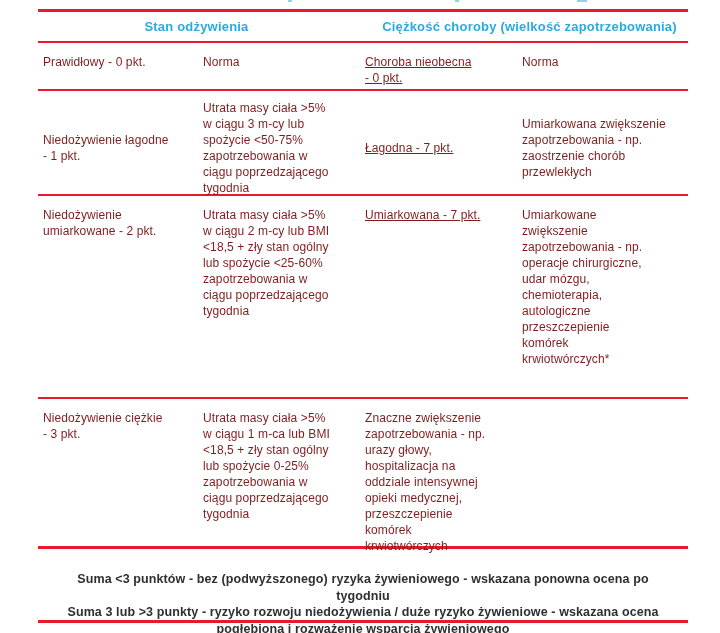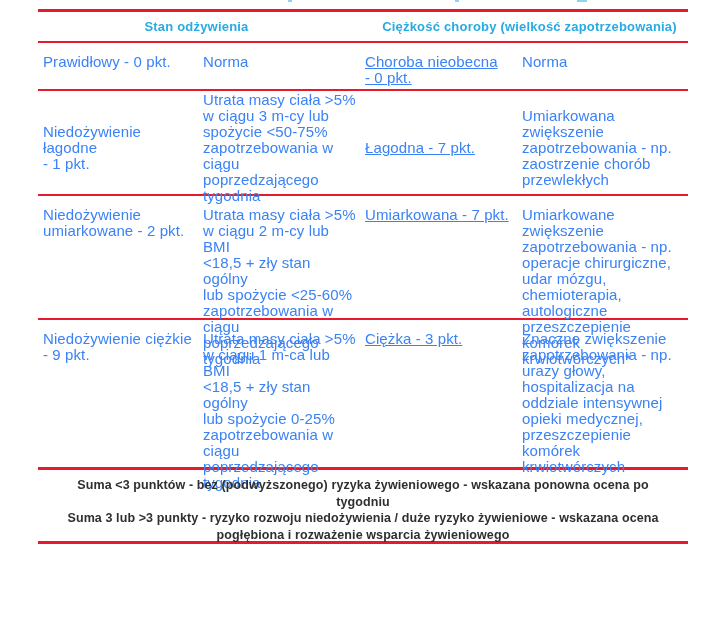--- a/index.html
+++ b/index.html
@@ -31,39 +31,39 @@
     width: 325px;
     display: flex; align-items: center; justify-content: center;
     color: #29abe2;
     font-size: 13px;
     font-weight: 700;
     letter-spacing: 0.2px;
   }
   .trow { display: flex; }
   .trow.r1 { height: 46px; }
   .trow.r2 { height: 103px; align-items: center; }
-  .trow.r3 { height: 122px; }
+  .trow.r3 { height: 201px; }
   .trow.r4 { height: 147px; }
   .cell {
     box-sizing: border-box;
     padding-top: 11px;
-    color: #3b82f6;
-    font-size: 15px;
+    color: #7f1d1d;
+    font-size: 12px;
     line-height: 16px;
     white-space: pre-line;
     letter-spacing: 0.1px;
   }
   .c1 { width: 165px; padding-left: 5px; padding-right: 6px; }
   .c2 { width: 162px; padding-right: 6px; }
   .c3 { width: 157px; padding-right: 6px; text-decoration: underline; }
   .c4 { width: 166px; padding-right: 2px; }
   .tfoot {
     height: 71px;
     box-sizing: border-box;
-    padding-top: 7px;
+    padding-top: 22px;
     text-align: center;
     color: #2e2f30;
     font-size: 12.5px;
     line-height: 16.5px;
     font-weight: 700;
     white-space: pre-line;
     letter-spacing: 0.1px;
   }
 </style>
 </head>
@@ -132,29 +132,28 @@
 autologiczne
 przeszczepienie
 komórek
 krwiotwórczych*</div>
   </div>
 
   <div class="rule thin"></div>
 
   <div class="trow r4">
     <div class="cell c1">Niedożywienie ciężkie
-- 9 pkt.</div>
+- 3 pkt.</div>
     <div class="cell c2">Utrata masy ciała &gt;5%
 w ciągu 1 m-ca lub BMI
 &lt;18,5 + zły stan ogólny
 lub spożycie 0-25%
 zapotrzebowania w
 ciągu poprzedzającego
 tygodnia</div>
-    <div class="cell c3">Ciężka - 3 pkt.</div>
     <div class="cell c4">Znaczne zwiększenie
 zapotrzebowania - np.
 urazy głowy,
 hospitalizacja na
 oddziale intensywnej
 opieki medycznej,
 przeszczepienie
 komórek
 krwiotwórczych</div>
   </div>

